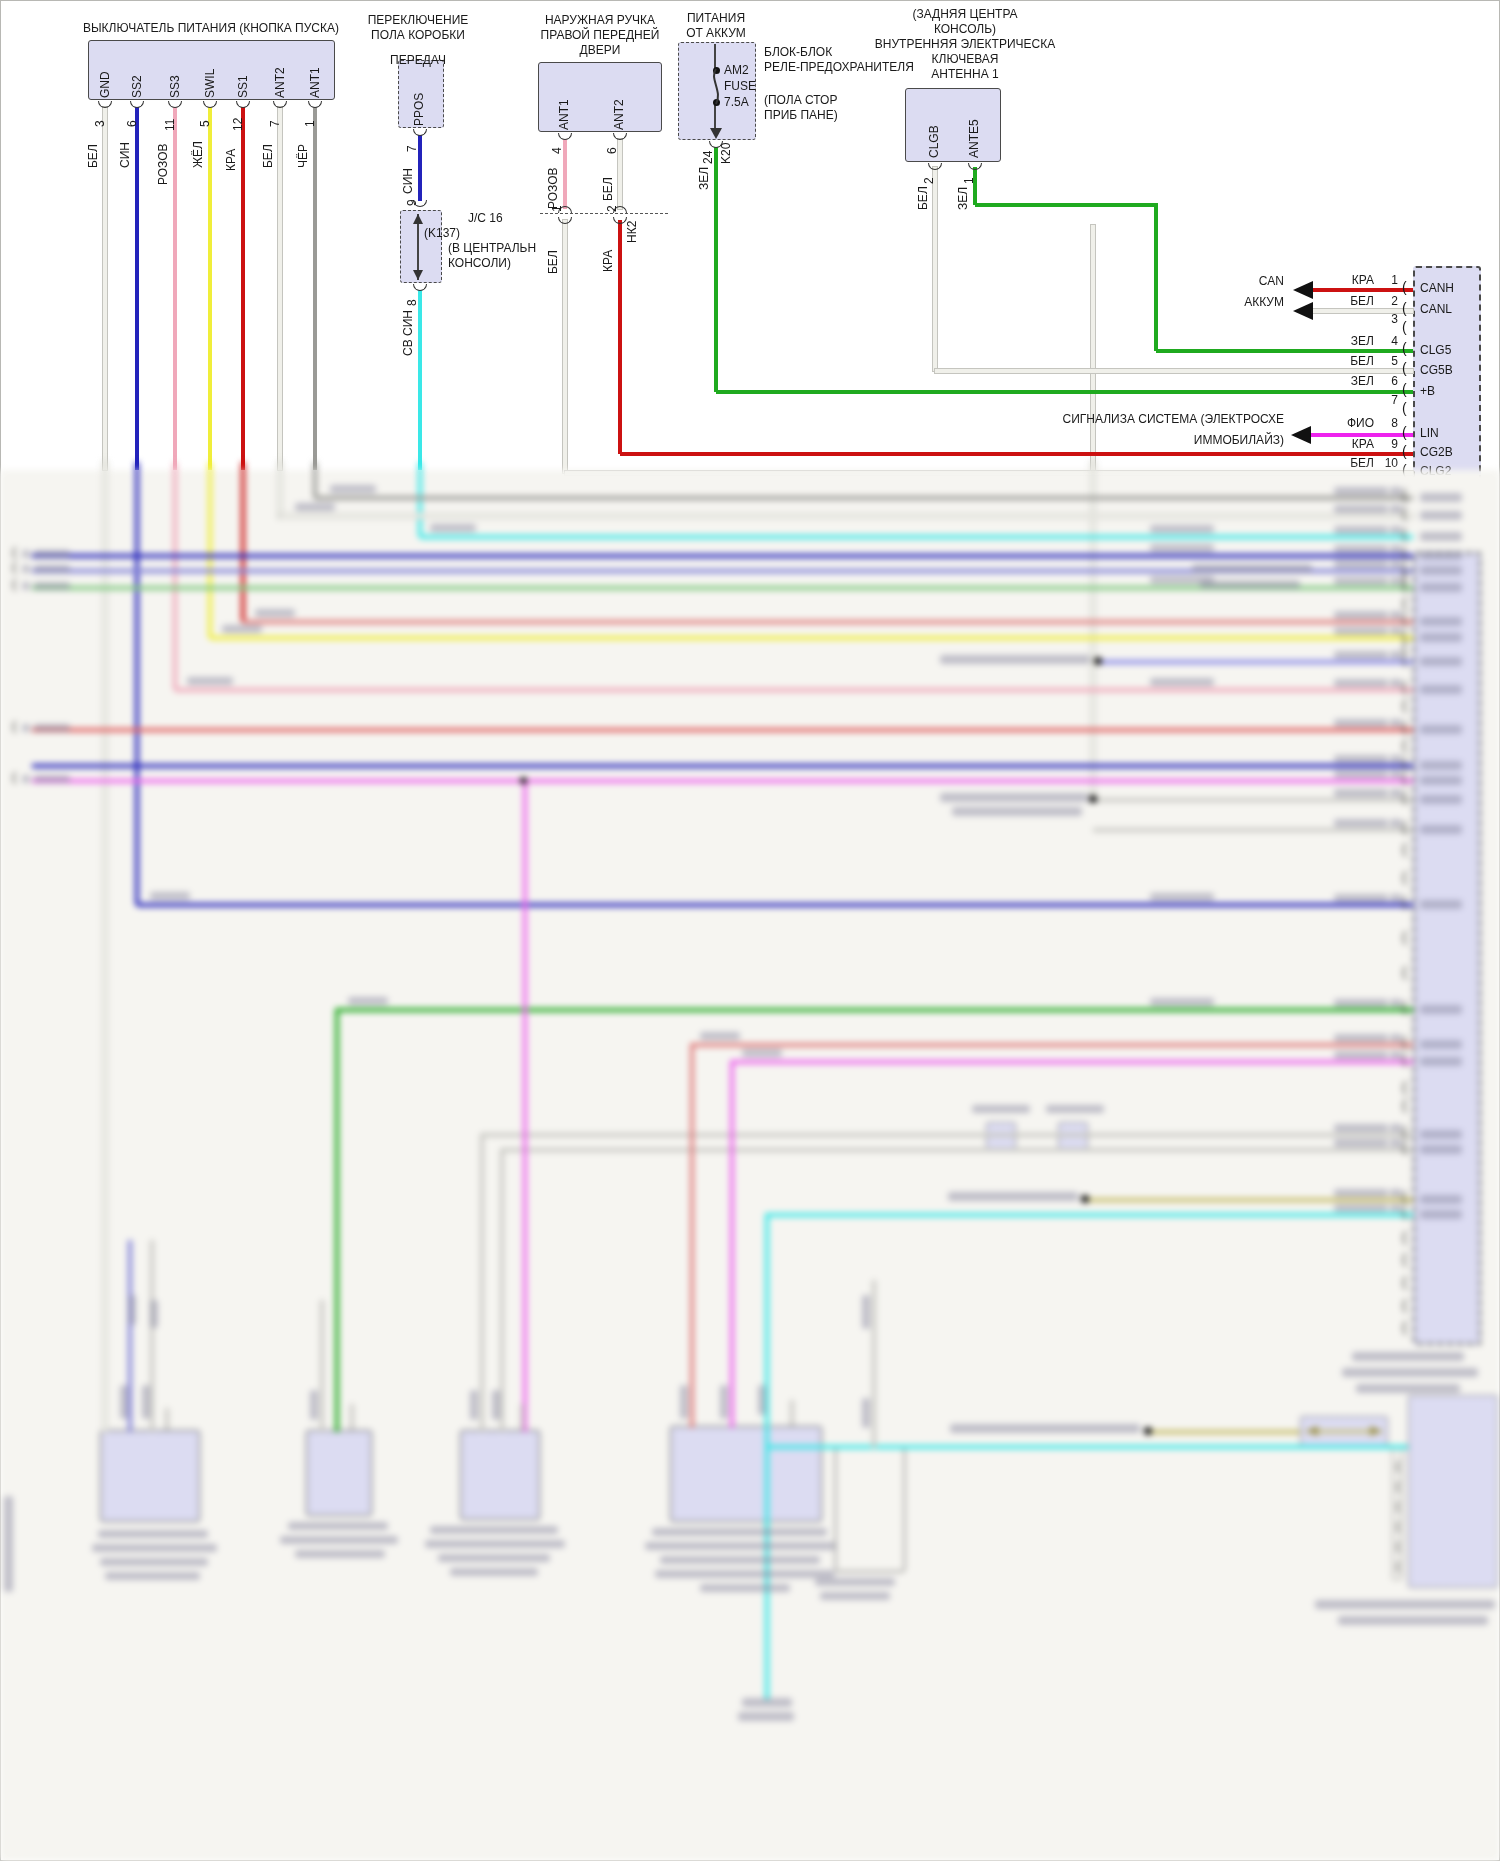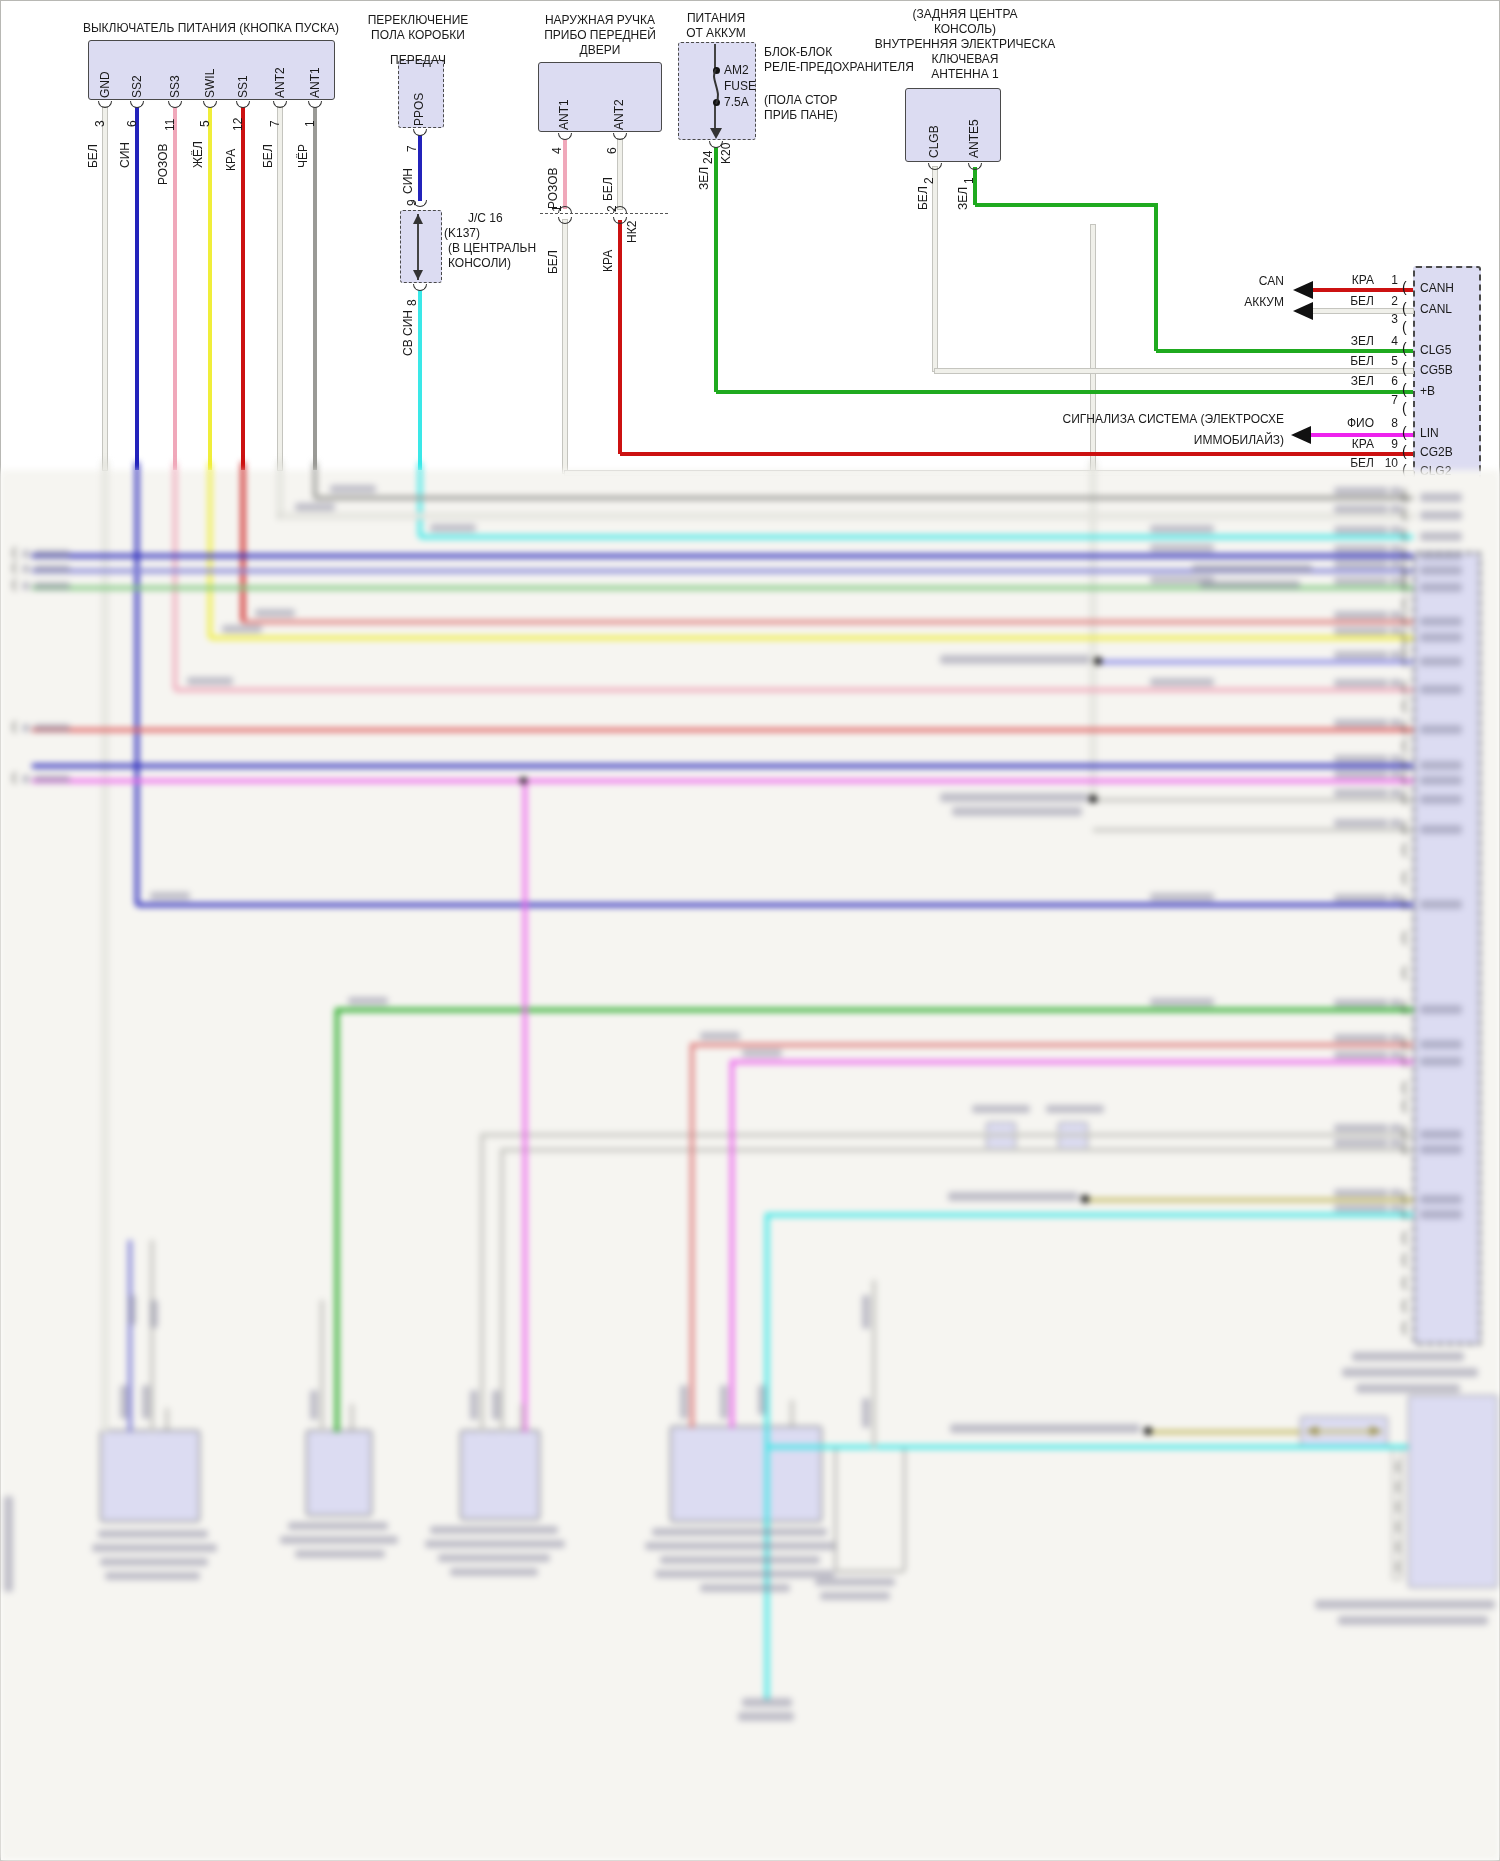--- a/index.html
+++ b/index.html
@@ -99,38 +99,38 @@
       <div class="tri" style="left: 709.5px; top: 128px; border-width: 11px 6.5px 0px; border-color: rgb(51, 51, 51) transparent transparent;"></div>
       <div class="tri" style="left: 412.5px; top: 214px; border-width: 0px 5.5px 10px; border-color: transparent transparent rgb(51, 51, 51);"></div>
       <div class="tri" style="left: 412.5px; top: 270px; border-width: 10px 5.5px 0px; border-color: rgb(51, 51, 51) transparent transparent;"></div>
       <div class="tri" style="left: 1192px; top: 513px; border-width: 5px 12px 5px 0px; border-color: transparent rgb(51, 51, 51) transparent transparent;"></div>
       <div class="tri" style="left: 1222px; top: 513px; border-width: 5px 0px 5px 12px; border-color: transparent transparent transparent rgb(51, 51, 51);"></div>
       <span class="lb c" style="left: 211px; top: 22px;">ВЫКЛЮЧАТЕЛЬ ПИТАНИЯ (КНОПКА ПУСКА)</span>
       <span class="lb c" style="left: 418px; top: 14px;">ПЕРЕКЛЮЧЕНИЕ</span>
       <span class="lb c" style="left: 418px; top: 29px;">ПОЛА КОРОБКИ</span>
       <span class="lb c" style="left: 418px; top: 44px; margin-top: 10px;">ПЕРЕДАЧ</span>
       <span class="lb c" style="left: 600px; top: 14px; text-align: right;">НАРУЖНАЯ РУЧКА</span>
-      <span class="lb c" style="left: 600px; top: 29px;">ПРИБО ПЕРЕДНЕЙ</span>
+      <span class="lb c" style="left: 600px; top: 29px;">ПРАВОЙ ПЕРЕДНЕЙ</span>
       <span class="lb c" style="left: 600px; top: 44px;">ДВЕРИ</span>
       <span class="lb c" style="left: 716px; top: 12px;">ПИТАНИЯ</span>
       <span class="lb c" style="left: 716px; top: 27px;">ОТ АККУМ</span>
       <span class="lb c" style="left: 965px; top: 8px;">(ЗАДНЯЯ ЦЕНТРА</span>
       <span class="lb c" style="left: 965px; top: 23px;">КОНСОЛЬ)</span>
       <span class="lb c" style="left: 965px; top: 38px;">ВНУТРЕННЯЯ ЭЛЕКТРИЧЕСКА</span>
       <span class="lb c" style="left: 965px; top: 53px;">КЛЮЧЕВАЯ</span>
       <span class="lb c" style="left: 965px; top: 68px;">АНТЕННА 1</span>
       <span class="lb" style="left: 724px; top: 64px;">AM2</span>
       <span class="lb" style="left: 724px; top: 80px;">FUSE</span>
       <span class="lb" style="left: 724px; top: 96px;">7.5A</span>
       <span class="lb" style="left: 764px; top: 46px;">БЛОК-БЛОК</span>
       <span class="lb" style="left: 764px; top: 61px;">РЕЛЕ-ПРЕДОХРАНИТЕЛЯ</span>
       <span class="lb" style="left: 764px; top: 94px;">(ПОЛА СТОР</span>
       <span class="lb" style="left: 764px; top: 109px;">ПРИБ ПАНЕ)</span>
       <span class="lb" style="left: 468px; top: 212px;">J/C 16</span>
-      <span class="lb" style="left: 444px; top: 227px;">(K137)</span>
+      <span class="lb" style="left: 424px; top: 227px;">(K137)</span>
       <span class="lb" style="left: 448px; top: 242px;">(В ЦЕНТРАЛЬН</span>
       <span class="lb" style="left: 448px; top: 257px;">КОНСОЛИ)</span>
       <span class="lb r" style="left: 1284px; top: 275px;">CAN</span>
       <span class="lb r" style="left: 1284px; top: 296px;">АККУМ</span>
       <span class="lb r" style="left: 1284px; top: 413px;">СИГНАЛИЗА СИСТЕМА (ЭЛЕКТРОСХЕ</span>
       <span class="lb r" style="left: 1284px; top: 434px;">ИММОБИЛАЙЗ)</span>
       <span class="lb r" style="left: 1040px; top: 504px;">КС (ЦЕНТ</span>
       <span class="lb r" style="left: 1040px; top: 519px;">ПРИБО ПАНЕЛ)</span>
       <span class="lb c" style="left: 1212px; top: 546px;">J/C 9 (K113)</span>
       <span class="lb c" style="left: 1128px; top: 488px;">БЕЛ-ЧЁР</span>

